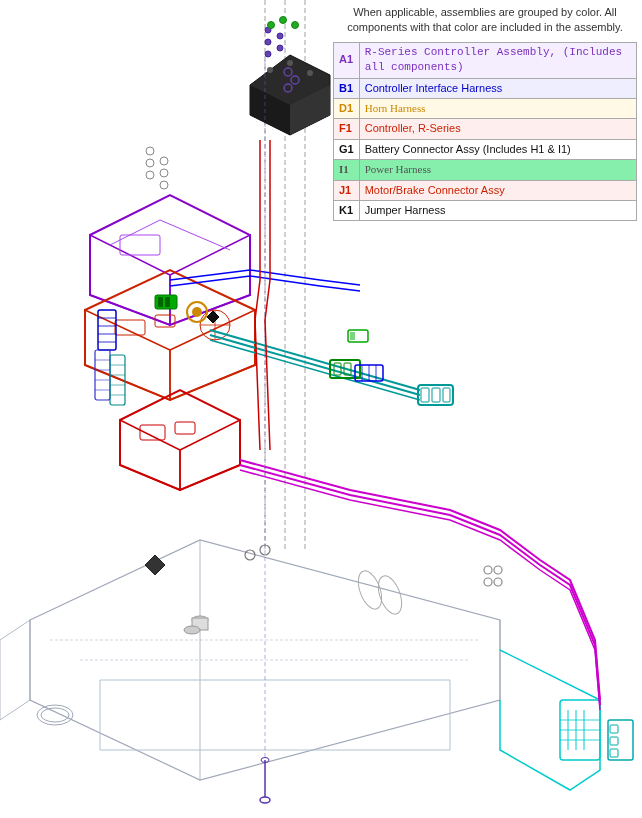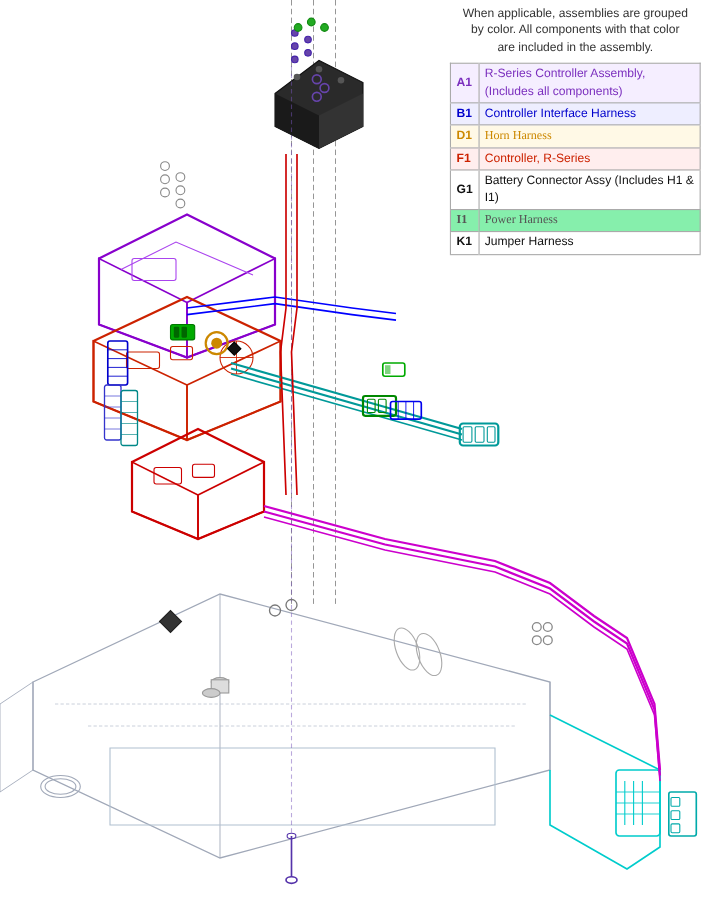--- a/index.html
+++ b/index.html
@@ -18,21 +18,21 @@
       height: 818px;
       position: relative;
       background: #fff;
     }
 
     
     .legend-panel {
       position: absolute;
       top: 5px;
       right: 5px;
-      width: 228px;
+      width: 304px;
       background: #fff;
       border: none;
     }
 
     .legend-header {
       text-align: center;
       font-size: 11px;
       color: #333;
       line-height: 1.4;
       margin-bottom: 6px;
@@ -288,21 +288,21 @@
     <circle cx="265" cy="550" r="5" fill="none" stroke="#777" stroke-width="1.2"></circle>
 
   </svg>
 
   <div class="legend-panel">
     <div class="legend-header">When applicable, assemblies are grouped by color. All components with that color are included in the assembly.</div>
     <table class="legend-table">
       <tbody id="legend-tbody">
           <tr style="background-color: rgb(245, 238, 255);">
             <td class="legend-code" style="color: rgb(123, 47, 190);">A1</td>
-            <td class="legend-desc" style="color: rgb(123, 47, 190);">R-Series Controller Assembly, (Includes all components)</td>
+            <td class="legend-desc" style="color: rgb(123, 47, 190); font-family: Liberation Mono, monospace;">R-Series Controller Assembly, (Includes all components)</td>
           </tr>
           <tr style="background-color: rgb(238, 238, 255);">
             <td class="legend-code" style="color: rgb(0, 0, 204);">B1</td>
             <td class="legend-desc" style="color: rgb(0, 0, 204);">Controller Interface Harness</td>
           </tr>
           <tr style="background-color: rgb(255, 249, 230);">
             <td class="legend-code" style="color: rgb(204, 136, 0);">D1</td>
             <td class="legend-desc" style="color: rgb(204, 136, 0); font-family: Liberation Serif, serif;">Horn Harness</td>
           </tr>
           <tr style="background-color: rgb(255, 238, 238);">
@@ -310,20 +310,24 @@
             <td class="legend-desc" style="color: rgb(204, 34, 0);">Controller, R-Series</td>
           </tr>
           <tr style="background-color: rgb(255, 255, 255); margin-top: 41px;">
             <td class="legend-code" style="color: rgb(17, 17, 17);">G1</td>
             <td class="legend-desc" style="color: rgb(17, 17, 17);">Battery Connector Assy (Includes H1 &amp; I1)</td>
           </tr>
           <tr style="background-color: #86efac; font-family: Liberation Serif, serif;">
             <td class="legend-code" style="color: rgb(85, 85, 85);">I1</td>
             <td class="legend-desc" style="color: rgb(85, 85, 85);">Power Harness</td>
           </tr>
+          <tr style="background-color: rgb(255, 238, 238);">
+            <td class="legend-code" style="color: rgb(204, 34, 0);">J1</td>
+            <td class="legend-desc" style="color: rgb(204, 34, 0);">Motor/Brake Connector Assy</td>
+          </tr>
           <tr style="background-color: rgb(255, 255, 255);">
             <td class="legend-code" style="color: rgb(17, 17, 17);">K1</td>
             <td class="legend-desc" style="color: rgb(17, 17, 17);">Jumper Harness</td>
           </tr>
         </tbody>
     </table>
   </div>
 
 </div>
 

